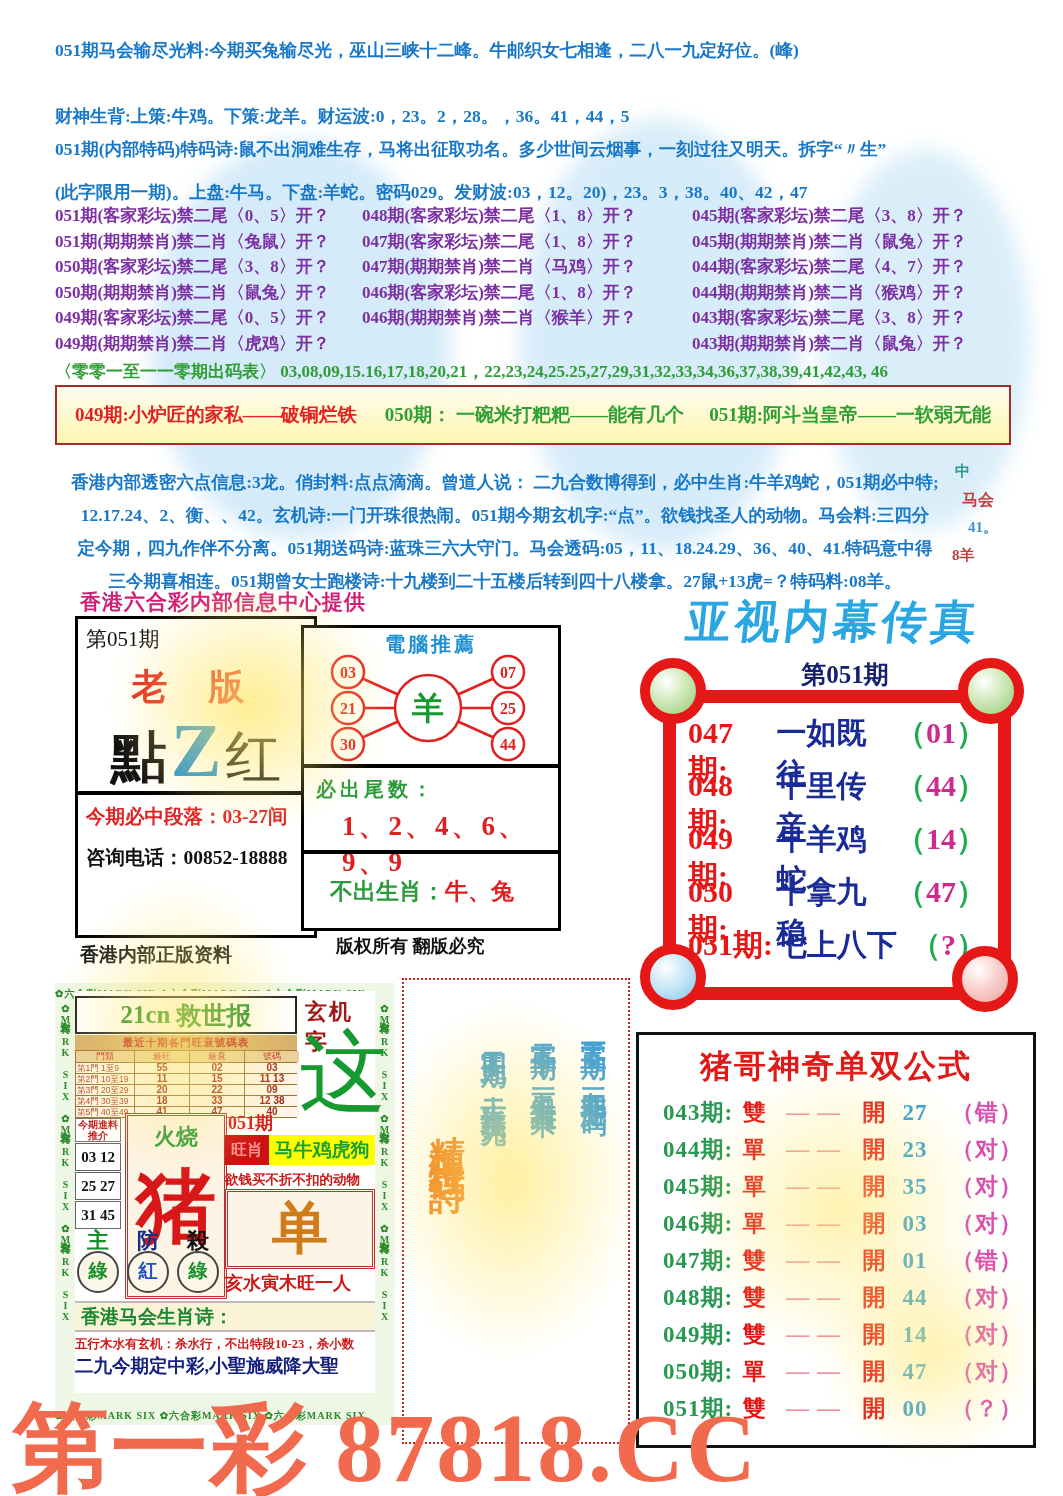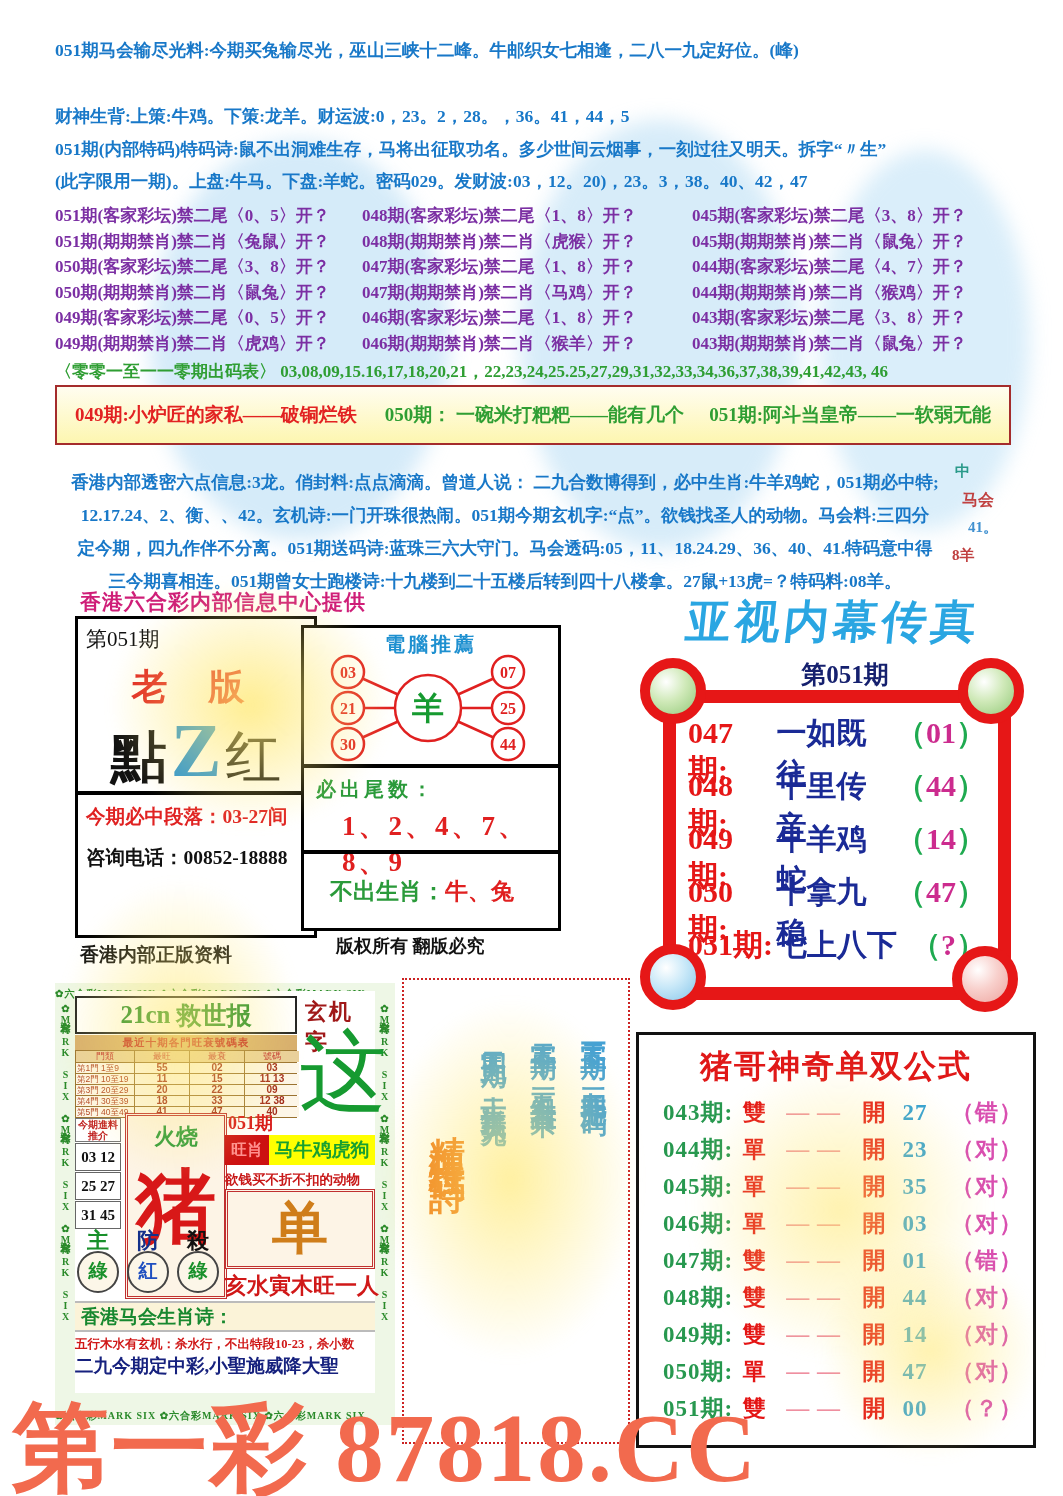--- a/index.html
+++ b/index.html
@@ -86,21 +86,21 @@
   .pig{color:#d81818;font-size:80px;font-weight:bold;line-height:110px;}
   .riss{position:absolute;left:153px;top:120px;color:#d81818;font-weight:bold;font-size:18px;}
   .wstrip{position:absolute;left:150px;top:144px;width:150px;height:30px;display:flex;}
   .wlab{width:44px;background:#cc1111;color:#ff9090;font-weight:bold;font-size:16px;text-align:center;line-height:30px;}
   .wani{flex:1;background:#ffff00;color:#18a030;font-weight:bold;font-size:19px;text-align:center;line-height:30px;}
   .rpoem1{position:absolute;left:150px;top:180px;width:150px;color:#c81818;font-weight:bold;font-size:13.5px;white-space:nowrap;}
   .danframe{position:absolute;left:150px;top:198px;width:144px;height:74px;border:3px double #c03030;background:#fdf4e6;text-align:center;}
   .dan{color:#cf7d1a;font-weight:bold;font-size:56px;line-height:72px;}
   .zfs{position:absolute;top:235px;font-weight:bold;font-size:22px;}
   .ccl{position:absolute;top:260px;width:38px;height:38px;border:2px solid #444;border-radius:50%;background:#fcf6e8;text-align:center;line-height:36px;font-weight:bold;font-size:19px;}
-  .hai{position:absolute;left:150px;top:280px;color:#d01818;font-weight:bold;font-size:22px;white-space:nowrap;}
+  .hai{position:absolute;left:150px;top:280px;color:#d01818;font-weight:bold;font-size:18px;white-space:nowrap;}
   .sxstrip{position:absolute;left:0px;top:310px;width:294px;height:27px;background:#fbf3d8;border-top:2px solid #bbb;border-bottom:2px solid #bbb;color:#17882f;font-weight:bold;font-size:19px;line-height:27px;padding-left:6px;}
   .redline{position:absolute;left:0px;top:345px;color:#d01818;font-weight:bold;font-size:12.5px;white-space:nowrap;}
   .navyline{position:absolute;left:0px;top:362px;color:#16217e;font-weight:bold;font-size:18.5px;white-space:nowrap;}
   
   .pbox{left:402px;top:978px;width:224px;height:462px;border:2px dotted #cc2222;z-index:1;background:rgba(255,255,255,.6);}
   .vcol{position:absolute;writing-mode:vertical-rl;text-orientation:upright;}
   .pcol{color:#45a1d4;font-size:26px;font-weight:600;letter-spacing:4px;}
   .ptitle{color:#ef7d1c;font-size:36px;font-weight:bold;letter-spacing:10px;}
   
   .fbox{left:636px;top:1032px;width:394px;height:410px;border:3px solid #111;background:#fff;z-index:1;}
@@ -121,33 +121,32 @@
 
 <div class="page">
 
   <div class="wmB" style="left:150px;top:140px;width:300px;height:400px;background:rgba(150,205,240,.40);"></div>
   <div class="wmB" style="left:520px;top:120px;width:280px;height:430px;background:rgba(150,205,240,.38);"></div>
   <div class="wmB" style="left:820px;top:150px;width:210px;height:380px;background:rgba(150,205,240,.35);"></div>
 
   <div class="abs z1 topline" style="top:38px;">051期马会输尽光料:今期买兔输尽光，巫山三峡十二峰。牛邮织女七相逢，二八一九定好位。(峰)</div>
   <div class="abs z1 topline" style="top:104px;">财神生背:上策:牛鸡。下策:龙羊。财运波:0，23。2，28。，36。41，44，5</div>
   <div class="abs z1 topline" style="top:137px;">051期(内部特码)特码诗:鼠不出洞难生存，马将出征取功名。多少世间云烟事，一刻过往又明天。拆字“〃生”</div>
-  <div class="abs z1 topline" style="top:169px;">(此字限用一期)。上盘:牛马。下盘:羊蛇。密码029。发财波:03，12。20)，23。3，38。40、42，47</div>
+  <div class="abs z1 topline" style="top:180px;">(此字限用一期)。上盘:牛马。下盘:羊蛇。密码029。发财波:03，12。20)，23。3，38。40、42，47</div>
 
   <div class="bancol z1" style="left:55px;">
     <div>051期(客家彩坛)禁二尾〈0、5〉开？</div>
     <div>051期(期期禁肖)禁二肖〈兔鼠〉开？</div>
     <div>050期(客家彩坛)禁二尾〈3、8〉开？</div>
     <div>050期(期期禁肖)禁二肖〈鼠兔〉开？</div>
     <div>049期(客家彩坛)禁二尾〈0、5〉开？</div>
     <div>049期(期期禁肖)禁二肖〈虎鸡〉开？</div>
   </div>
   <div class="bancol z1" style="left:362px;">
     <div>048期(客家彩坛)禁二尾〈1、8〉开？</div>
-    <div>048期(期期禁肖)禁二肖〈虎猴〉开？</div>
     <div>047期(客家彩坛)禁二尾〈1、8〉开？</div>
     <div>047期(期期禁肖)禁二肖〈马鸡〉开？</div>
     <div>046期(客家彩坛)禁二尾〈1、8〉开？</div>
     <div>046期(期期禁肖)禁二肖〈猴羊〉开？</div>
   </div>
   <div class="bancol z1" style="left:692px;">
     <div>045期(客家彩坛)禁二尾〈3、8〉开？</div>
     <div>045期(期期禁肖)禁二肖〈鼠兔〉开？</div>
     <div>044期(客家彩坛)禁二尾〈4、7〉开？</div>
     <div>044期(期期禁肖)禁二肖〈猴鸡〉开？</div>
@@ -220,21 +219,21 @@
           <text x="44" y="96">30</text>
           <text x="204" y="24">07</text>
           <text x="204" y="60">25</text>
           <text x="204" y="96">44</text>
         </g>
         <text x="124" y="65" fill="#169a30" font-size="32" font-weight="bold" text-anchor="middle">羊</text>
       </svg>
     </div>
     <div class="s2">
       <div class="tlabel">必出尾数：</div>
-      <div class="tvals">1、2、4、7、8、9</div>
+      <div class="tvals">1、2、4、6、9、9</div>
     </div>
     <div class="s3">
       <div class="nsx">
         <span class="g">不出生肖：</span><span class="r">牛、兔</span>
       </div>
     </div>
   </div>
   <div class="abs z1 caption" style="left:336px;top:934px;font-size:18px;">版权所有  翻版必究</div>
 
   <div class="abs z1 faxtitle">亚视内幕传真</div>

